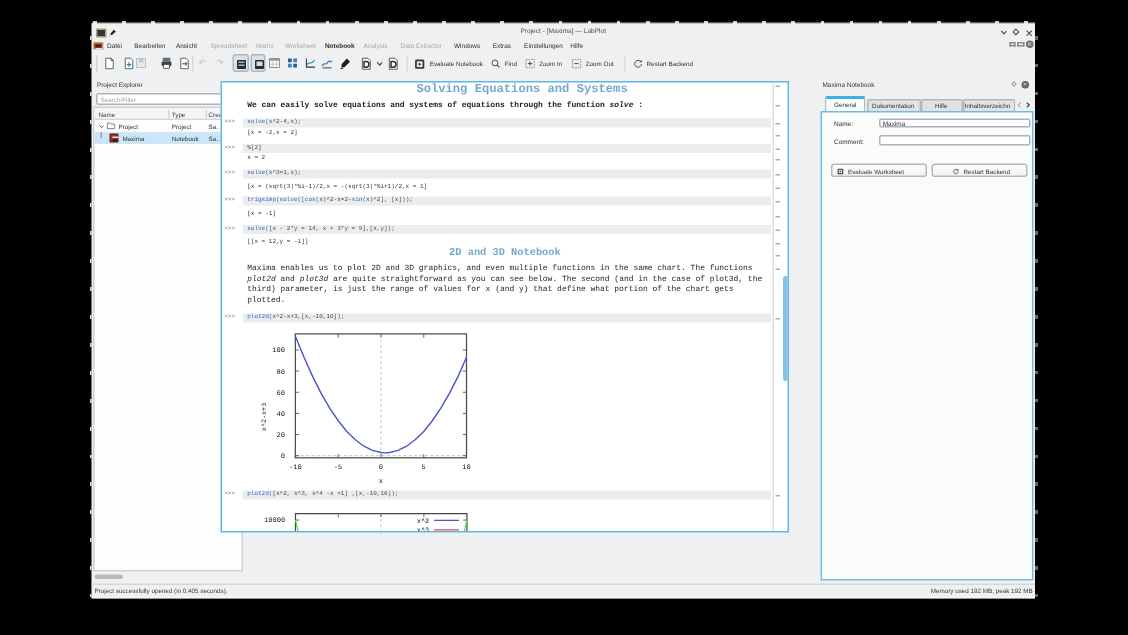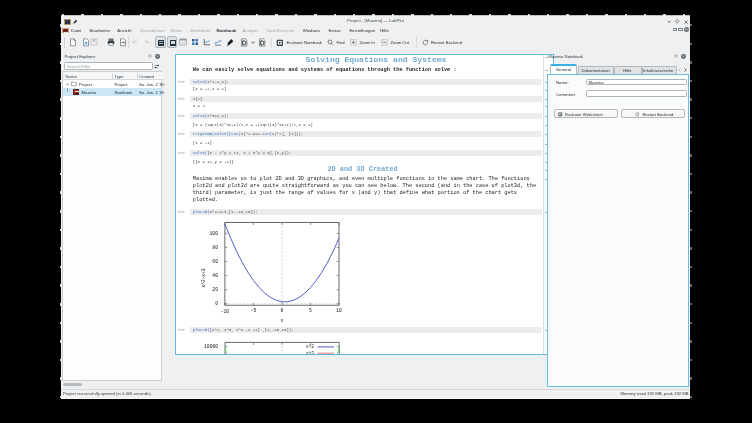--- a/index.html
+++ b/index.html
@@ -209,21 +209,21 @@
           <div style="position:absolute;left:0.8px;top:0.8px;width:3.6px;height:1px;background:#e9e5da"></div>
           <div style="position:absolute;left:0.8px;top:2.4px;width:2.6px;height:1.4px;background:#2c0f0b"></div>
         </div>
   <div class="ui a" style="left:18.6px;top:17.4px;font-size:4.2px">Maxima</div>
   <div class="ui a" style="left:51.5px;top:17.4px;font-size:4.2px">Notebook</div>
   <div class="ui a" style="left:76px;top:17.4px;font-size:4.2px">Sa. Jan. 2 18:</div>
 </div>
 <div class="a" style="left:2.4px;top:333.3px;width:18.6px;height:3.2px;border-radius:1.6px;background:#b7babd"></div>
 </div>
 
-<div id="ws" class="a" style="left:114px;top:38.3px;width:378.9px;height:301px;background:#fff;border:1px solid #62b6e4;overflow:hidden">
+<div id="ws" class="a" style="left:86px;top:38.3px;width:378.9px;height:301px;background:#fff;border:1px solid #62b6e4;overflow:hidden">
 <div class="a mono" style="left:129.6px;top:1.2px;font-size:8.1px;line-height:8.4px;color:#74a9cf;font-weight:700;letter-spacing:0px">Solving Equations and Systems</div>
 <div class="a mono" style="left:16.8px;top:12.4px;font-size:5.3px;line-height:6.6px;color:#1b1e20;font-weight:700">We can easily solve equations and systems of equations through the function <i>solve</i> :</div>
 <div class="strip" style="top:23.9px"></div>
 <div class="code" style="left:1.5px;top:23.9px"><span class="pr">&gt;&gt;&gt;</span></div>
 <div class="code" style="left:16.8px;top:23.9px"><span class="fn">solve(</span><span class="kk">x^2-4,x);</span></div>
 <div class="code out" style="left:16.8px;top:31.7px">[x = -2,x = 2]</div>
 <div class="strip" style="top:41px"></div>
 <div class="code" style="left:1.5px;top:41px"><span class="pr">&gt;&gt;&gt;</span></div>
 <div class="code kk" style="left:16.8px;top:41px">%[2]</div>
 <div class="code out" style="left:16.8px;top:47.8px">x = 2</div>
@@ -232,21 +232,21 @@
 <div class="code" style="left:16.8px;top:58.1px"><span class="fn">solve(</span><span class="kk">x^3=1,x);</span></div>
 <div class="code out" style="left:16.8px;top:66.9px">[x = (sqrt(3)*%i-1)/2,x = -(sqrt(3)*%i+1)/2,x = 1]</div>
 <div class="strip" style="top:76.1px"></div>
 <div class="code" style="left:1.5px;top:76.1px"><span class="pr">&gt;&gt;&gt;</span></div>
 <div class="code" style="left:16.8px;top:76.1px"><span class="fn">trigsimp(solve([cos(</span><span class="kk">x)^2-x=2-</span><span class="fn">sin(</span><span class="kk">x)^2], [x]));</span></div>
 <div class="code out" style="left:16.8px;top:85.7px">[x = -1]</div>
 <div class="strip" style="top:94.9px"></div>
 <div class="code" style="left:1.5px;top:94.9px"><span class="pr">&gt;&gt;&gt;</span></div>
 <div class="code" style="left:16.8px;top:94.9px"><span class="fn">solve(</span><span class="kk">[x - 2*y = 14,  x + 3*y = 9],[x,y]);</span></div>
 <div class="code out" style="left:16.8px;top:104.1px">[[x = 12,y = -1]]</div>
-<div class="a mono" style="left:151.4px;top:111.7px;font-size:6.9px;line-height:7.4px;color:#74a9cf;font-weight:700">2D and 3D Created</div>
+<div class="a mono" style="left:151.4px;top:111.7px;font-size:6.9px;line-height:7.4px;color:#74a9cf;font-weight:700">2D and 3D Notebook</div>
 <div class="a mono" style="left:16.8px;top:120.9px;font-size:5.3px;line-height:7.1px;color:#1b1e20">Maxima enables us to plot 2D and 3D graphics, and even multiple functions in the same chart. The functions<br><i>plot2d</i> and <i>plot3d</i> are quite straightforward as you can see below. The second (and in the case of plot3d, the<br>third) parameter, is just the range of values for x (and y) that define what portion of the chart gets<br>plotted.</div>
 <div class="strip" style="top:153.9px"></div>
 <div class="code" style="left:1.5px;top:153.9px"><span class="pr">&gt;&gt;&gt;</span></div>
 <div class="code" style="left:16.8px;top:153.9px"><span class="fn">plot2d(</span><span class="kk">x^2-x+3,[x,-10,10]);</span></div>
 <svg class="a" style="left:25px;top:161.2px" width="148" height="112" viewBox="0 0 148 112">
 <rect x="23.9" y="6.6" width="114.1" height="82.6" fill="#fff" stroke="#454545" stroke-width="0.8"></rect>
 <g stroke="#b9bcbe" stroke-width="0.6" stroke-dasharray="2 1.6">
           <line x1="81" y1="6.6" x2="81" y2="89.2"></line>
           <line x1="23.9" y1="87.8" x2="138" y2="87.8"></line>
         </g>

